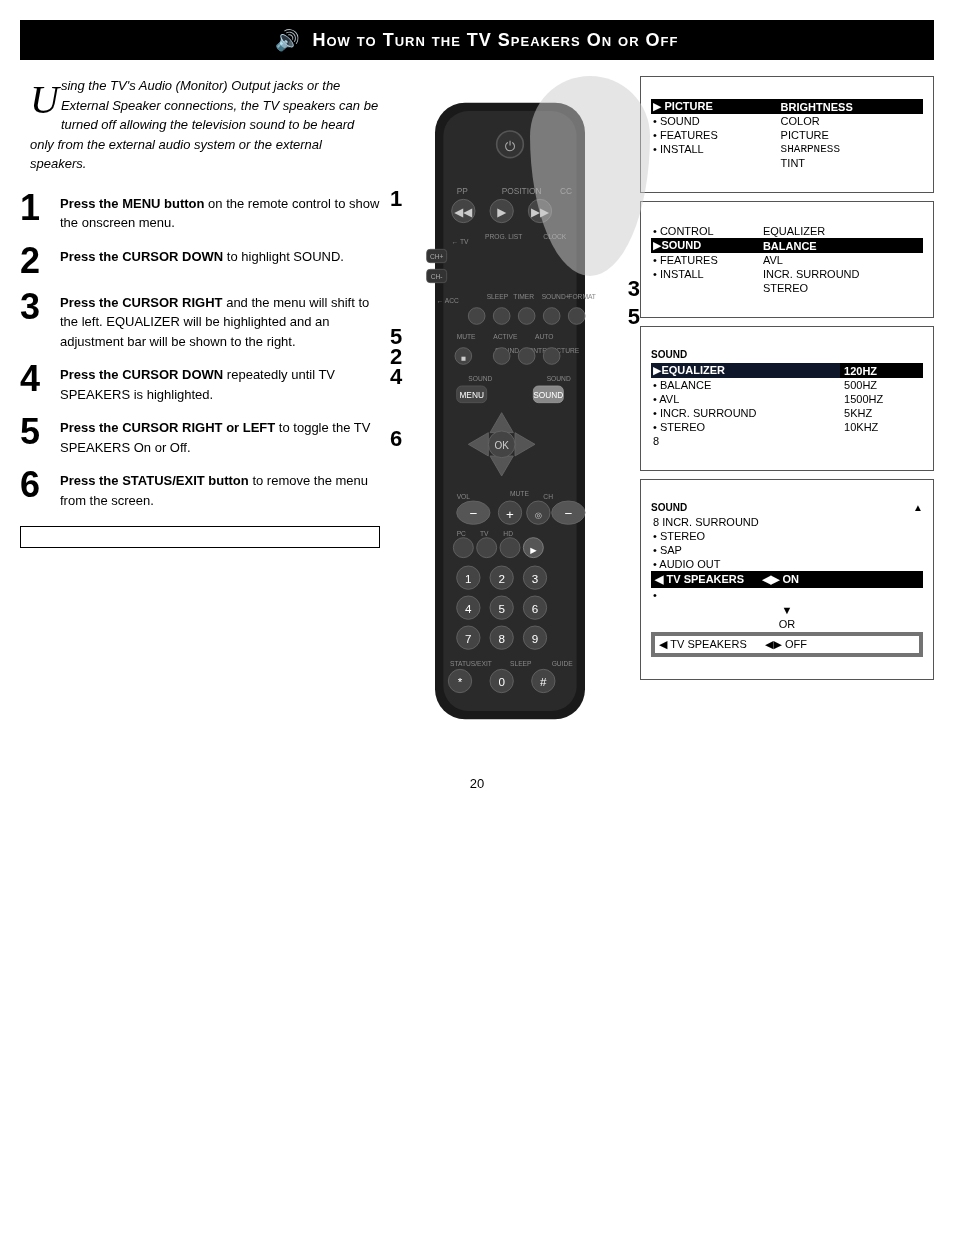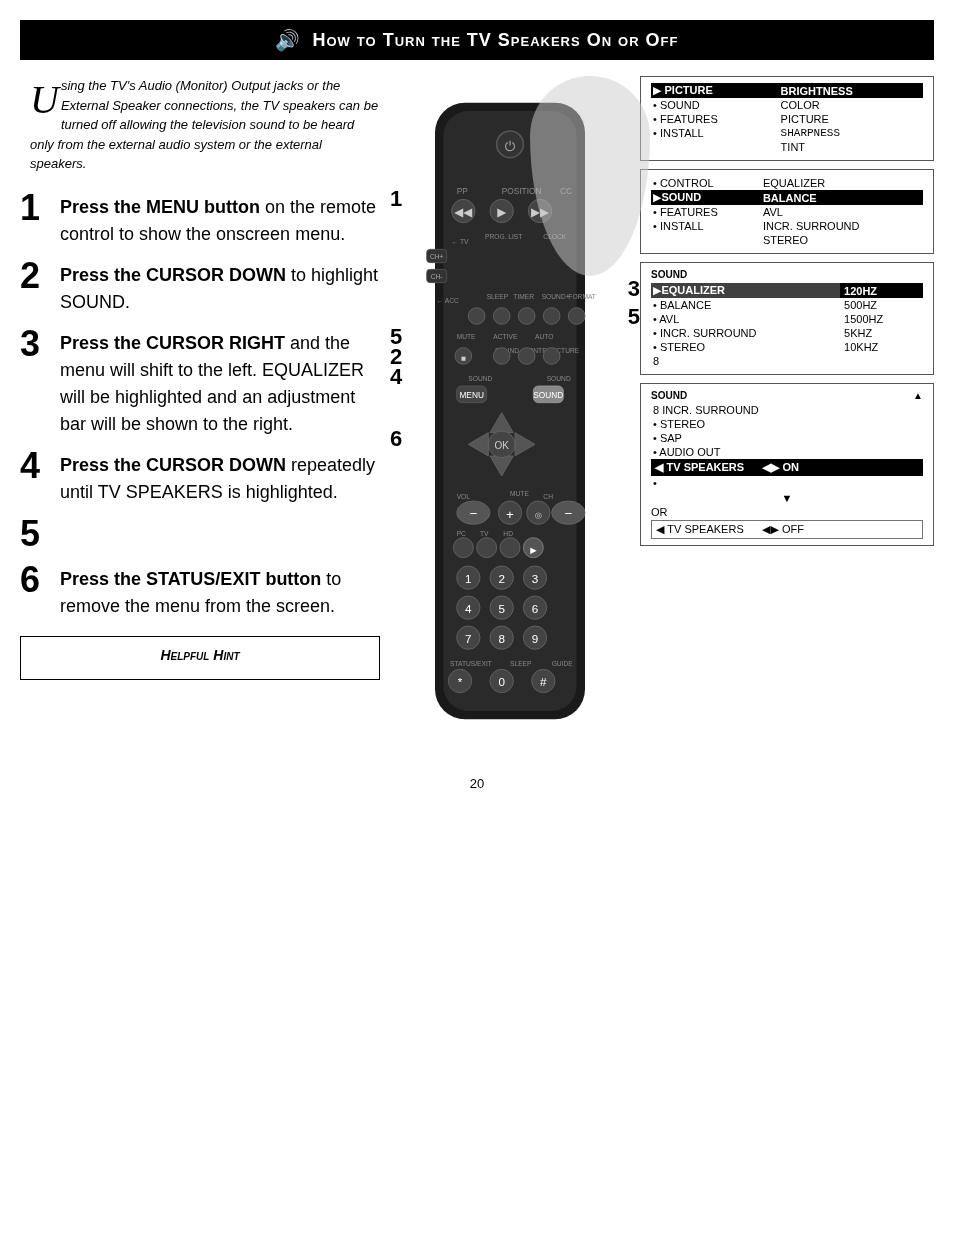--- a/index.html
+++ b/index.html
@@ -77,21 +77,21 @@
     }
     .step-number {
       font-size: 36px;
       font-weight: bold;
       line-height: 1;
       margin-right: 10px;
       min-width: 30px;
       color: #000;
     }
     .step-text {
-      font-size: 18px;
+      font-size: 13px;
       line-height: 1.5;
       padding-top: 4px;
     }
     .step-text strong {
       font-weight: bold;
     }
 
     
     .hint-box {
       border: 1px solid #000;
@@ -133,21 +133,21 @@
       padding-left: 10px;
       display: flex;
       flex-direction: column;
       gap: 8px;
     }
 
     
     .menu-screen {
       border: 1px solid #555;
       background: #fff;
-      padding: 6px 10px;
+      padding: 22px 10px;
       font-size: 11px;
       min-width: 200px;
     }
 
     
     .page-number {
       text-align: center;
       margin-top: 20px;
       font-size: 13px;
       padding-bottom: 20px;
@@ -198,29 +198,29 @@
       <li class="step-item">
         <span class="step-number">3</span>
         <span class="step-text"><strong>Press the CURSOR RIGHT</strong> and the menu will shift to the left. EQUALIZER will be highlighted and an adjustment bar will be shown to the right.</span>
       </li>
       <li class="step-item">
         <span class="step-number">4</span>
         <span class="step-text"><strong>Press the CURSOR DOWN</strong> repeatedly until TV SPEAKERS is highlighted.</span>
       </li>
       <li class="step-item">
         <span class="step-number">5</span>
+        <span class="step-text"><strong>Press the CURSOR RIGHT or LEFT</strong> to toggle the TV SPEAKERS On or Off.</span>
       </li>
       <li class="step-item">
         <span class="step-number">6</span>
         <span class="step-text"><strong>Press the STATUS/EXIT button</strong> to remove the menu from the screen.</span>
       </li>
     </ul>
 
     <div class="hint-box">
-      <div class="hint-title"><em>Helpful Hint</em></div>
     </div>
   </div>
 
   <div class="center-col">
     <div class="remote-wrapper">
       
       <div class="swoosh"></div>
 
       
       <svg class="remote-svg" viewBox="0 0 120 400" xmlns="http://www.w3.org/2000/svg">
@@ -420,21 +420,21 @@
         </tr>
       </tbody>
         </table>
     </div>
 
     <div class="menu-screen">
       <div style="font-size:10px; font-weight:bold; margin-bottom:3px;">SOUND</div>
       <table style="width:100%; border-collapse:collapse; font-size:11px;">
         <tbody>
             <tr>
-          <td style="padding:1px 2px; background:#404040; color:#fff;">
+          <td style="padding:1px 2px; background:#0f172a; color:#fff;">
             <span>▶</span><strong>EQUALIZER</strong>
           </td>
           <td style="padding:1px 4px; background:#000; color:#fff;"><strong>120HZ</strong></td>
         </tr>
         <tr>
           <td style="padding:1px 2px;">• BALANCE</td>
           <td style="padding:1px 4px;">500HZ</td>
         </tr>
         <tr>
           <td style="padding:1px 2px;margin-top:16px;">• AVL</td>
@@ -479,25 +479,25 @@
           <td style="padding:2px 4px; background:#000; color:#fff;">
             <strong>◀ TV SPEAKERS &nbsp;&nbsp;&nbsp;&nbsp; ◀▶ ON</strong>
           </td>
         </tr>
         <tr>
           <td style="padding:1px 2px;">•</td>
         </tr>
       </tbody>
         </table>
       <div style="text-align:center; font-size:11px; margin:2px 0;">▼</div>
-      <div style="font-size:11px; margin:2px 0;">OR</div>
+      <div style="text-align:center; font-size:11px; margin:2px 0;">OR</div>
       <table style="width:100%; border-collapse:collapse; font-size:11px;">
         <tbody>
             <tr>
-          <td style="padding:2px 4px; border: 1px solid #737373; margin-top: 24px;">
+          <td style="padding:2px 4px; border: 4px solid #737373; margin-top: 24px;">
             ◀ TV SPEAKERS &nbsp;&nbsp;&nbsp;&nbsp; ◀▶ OFF
           </td>
         </tr>
       </tbody>
         </table>
     </div>
 
   </div>
 </div>
 

